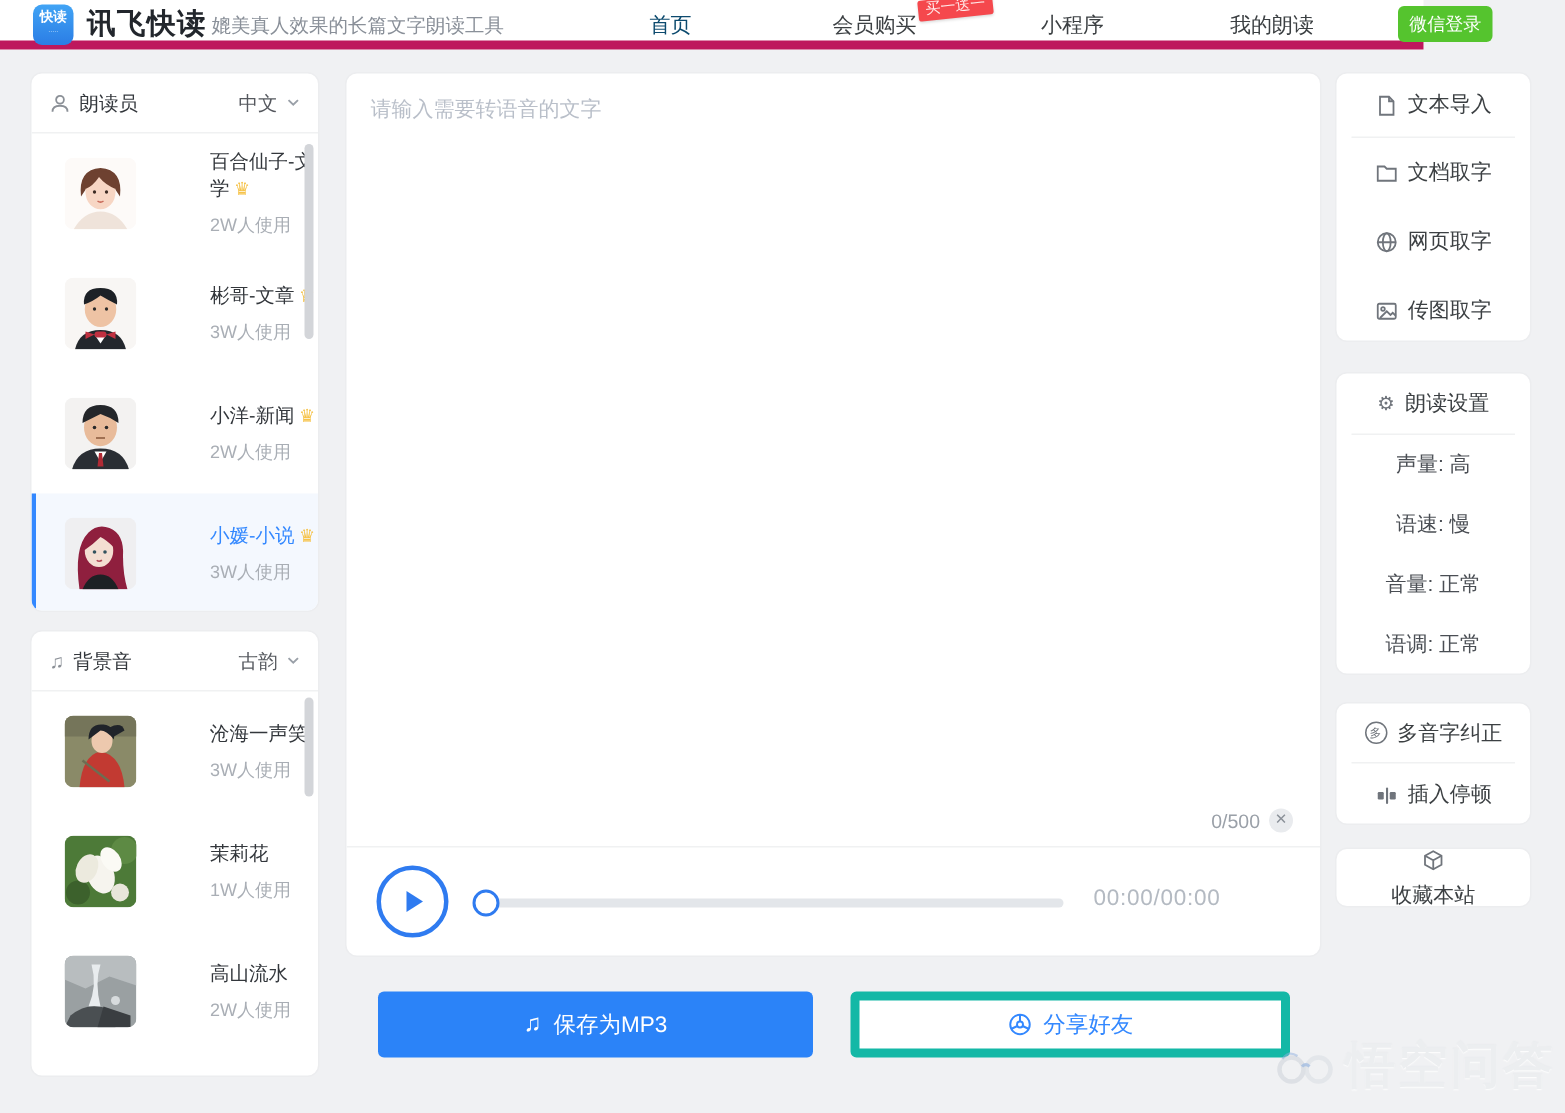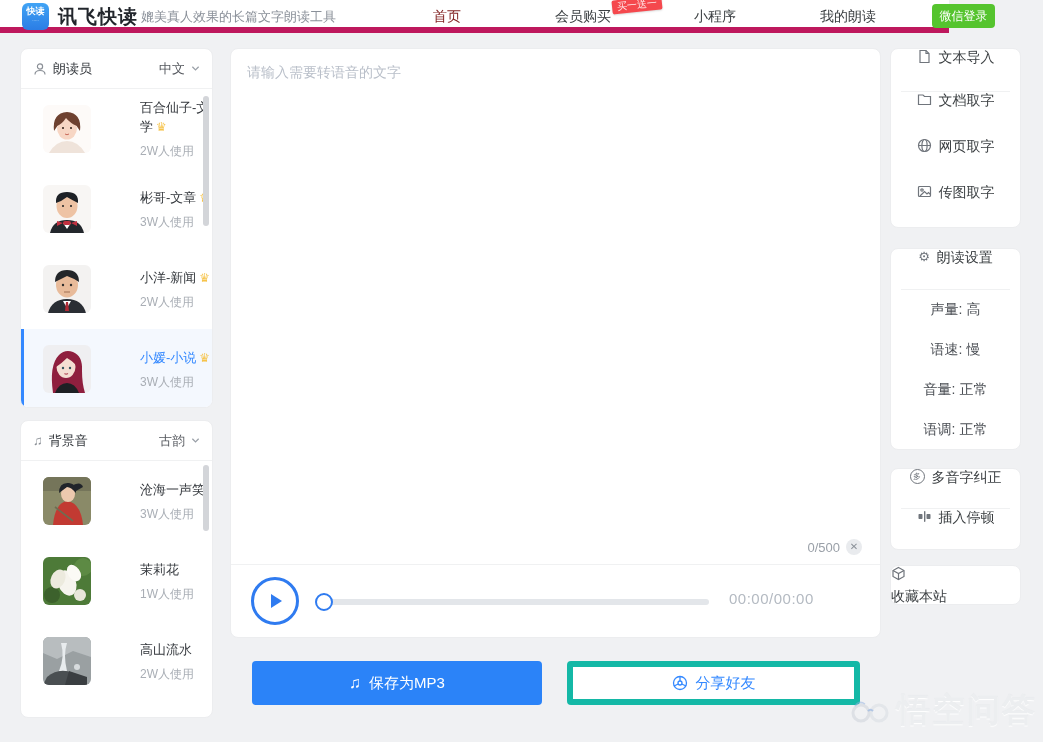--- a/index.html
+++ b/index.html
@@ -8,21 +8,21 @@
 
   
   .header { position:absolute; top:0; left:0; width:949px; height:33px; background:#fff; border-bottom:6px solid #be185d; z-index:5; }
   .logo { position:absolute; left:22px; top:3px; width:27px; height:27px; border-radius:6px;
           background:linear-gradient(180deg,#41a4f5,#2b7de5); color:#fff; text-align:center; }
   .logo .logo-main { font-size:9px; font-weight:bold; line-height:16px; display:block; }
   .logo .logo-sub { font-size:4px; line-height:4px; opacity:.8; display:block; }
   .app-name { position:absolute; left:58px; top:0; line-height:33px; font-size:19px; font-weight:bold; color:#22262c; letter-spacing:1px; }
   .tagline { position:absolute; left:141px; top:0; line-height:33px; font-size:13px; color:#8a9099; }
   .nav-item { position:absolute; top:0; line-height:33px; font-size:14px; color:#3c4043; cursor:pointer; }
-  .nav-home { left:433px; color:#7f1d1d; }
+  .nav-home { left:433px; color:#0c4a6e; }
   .nav-vip { left:555px; }
   .nav-mini { left:694px; }
   .nav-my { left:820px; }
   .vip-badge { position:absolute; left:612px; top:-2px; background:#f5484d; color:#ffe9e9; font-size:10px;
                line-height:14px; padding:0 5px; border-radius:2px; transform:rotate(-6deg); box-shadow:0 1px 2px rgba(0,0,0,.15); }
   .login-btn { position:absolute; left:932px; top:4px; width:63px; height:24px; background:#55c42e; color:#fff;
                font-size:12px; text-align:center; line-height:24px; border-radius:4px; cursor:pointer; }
 
   
   .card { position:absolute; background:#fff; border:1px solid #ecedef; border-radius:8px; overflow:hidden; }
@@ -64,21 +64,21 @@
                    border:2px solid #2f7bf0; cursor:pointer; }
   .time-display { position:absolute; left:498px; top:541px; font-size:15px; color:#b4bac2; letter-spacing:.5px; }
 
   
   .btn { position:absolute; top:661px; height:44px; border-radius:4px; font-size:15px; display:flex;
          align-items:center; justify-content:center; gap:8px; cursor:pointer; }
   .save-btn { left:252px; width:290px; background:#2b83f8; color:#fff; }
   .share-btn { left:567px; width:293px; background:#fff; border:6px solid #14b8a6; color:#3388ff; }
 
   
-  .tool-row { display:flex; justify-content:center; gap:7px; font-size:14px; color:#3c4043; cursor:pointer; }
+  .tool-row { display:flex; align-items:center; justify-content:center; gap:7px; font-size:14px; color:#3c4043; cursor:pointer; }
   .tool-row .t-icon { color:#70757c; display:flex; }
   .tool-divider { height:1px; background:#f0f1f2; margin:0 10px; }
   .setting-row { display:flex; align-items:center; justify-content:center; font-size:14px; color:#4a4e54; cursor:pointer; }
   .circ-icon { width:15px; height:15px; border-radius:50%; border:1.2px solid #70757c; font-size:8px; color:#70757c;
                display:flex; align-items:center; justify-content:center; }
 
   
   .watermark { position:absolute; right:6px; top:688px; display:flex; align-items:center; gap:4px; pointer-events:none; }
   .wm-text { font-size:33px; font-weight:bold; letter-spacing:2px; color:#eceef0; text-shadow:0 1px 1px #ffffff, 0 0 1px #e0e3e6; }
 </style>

